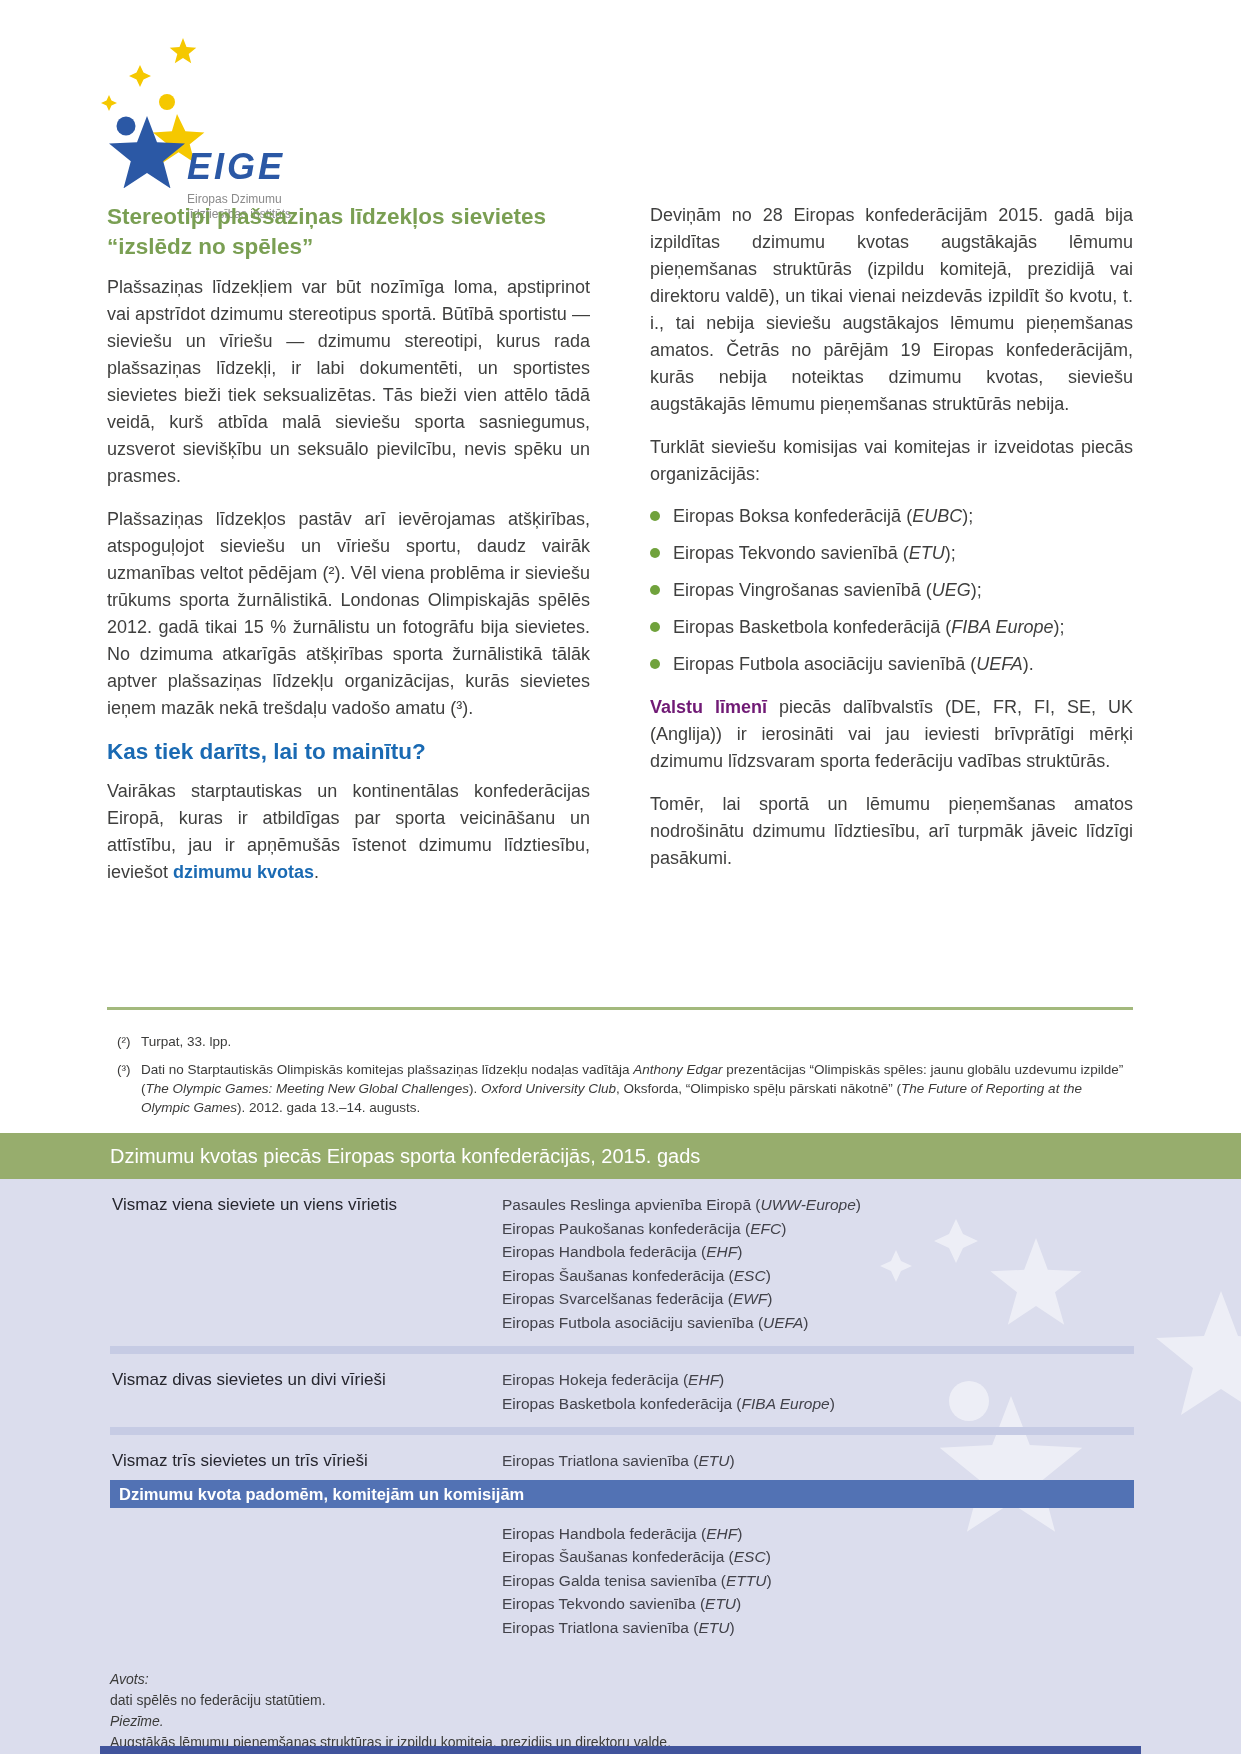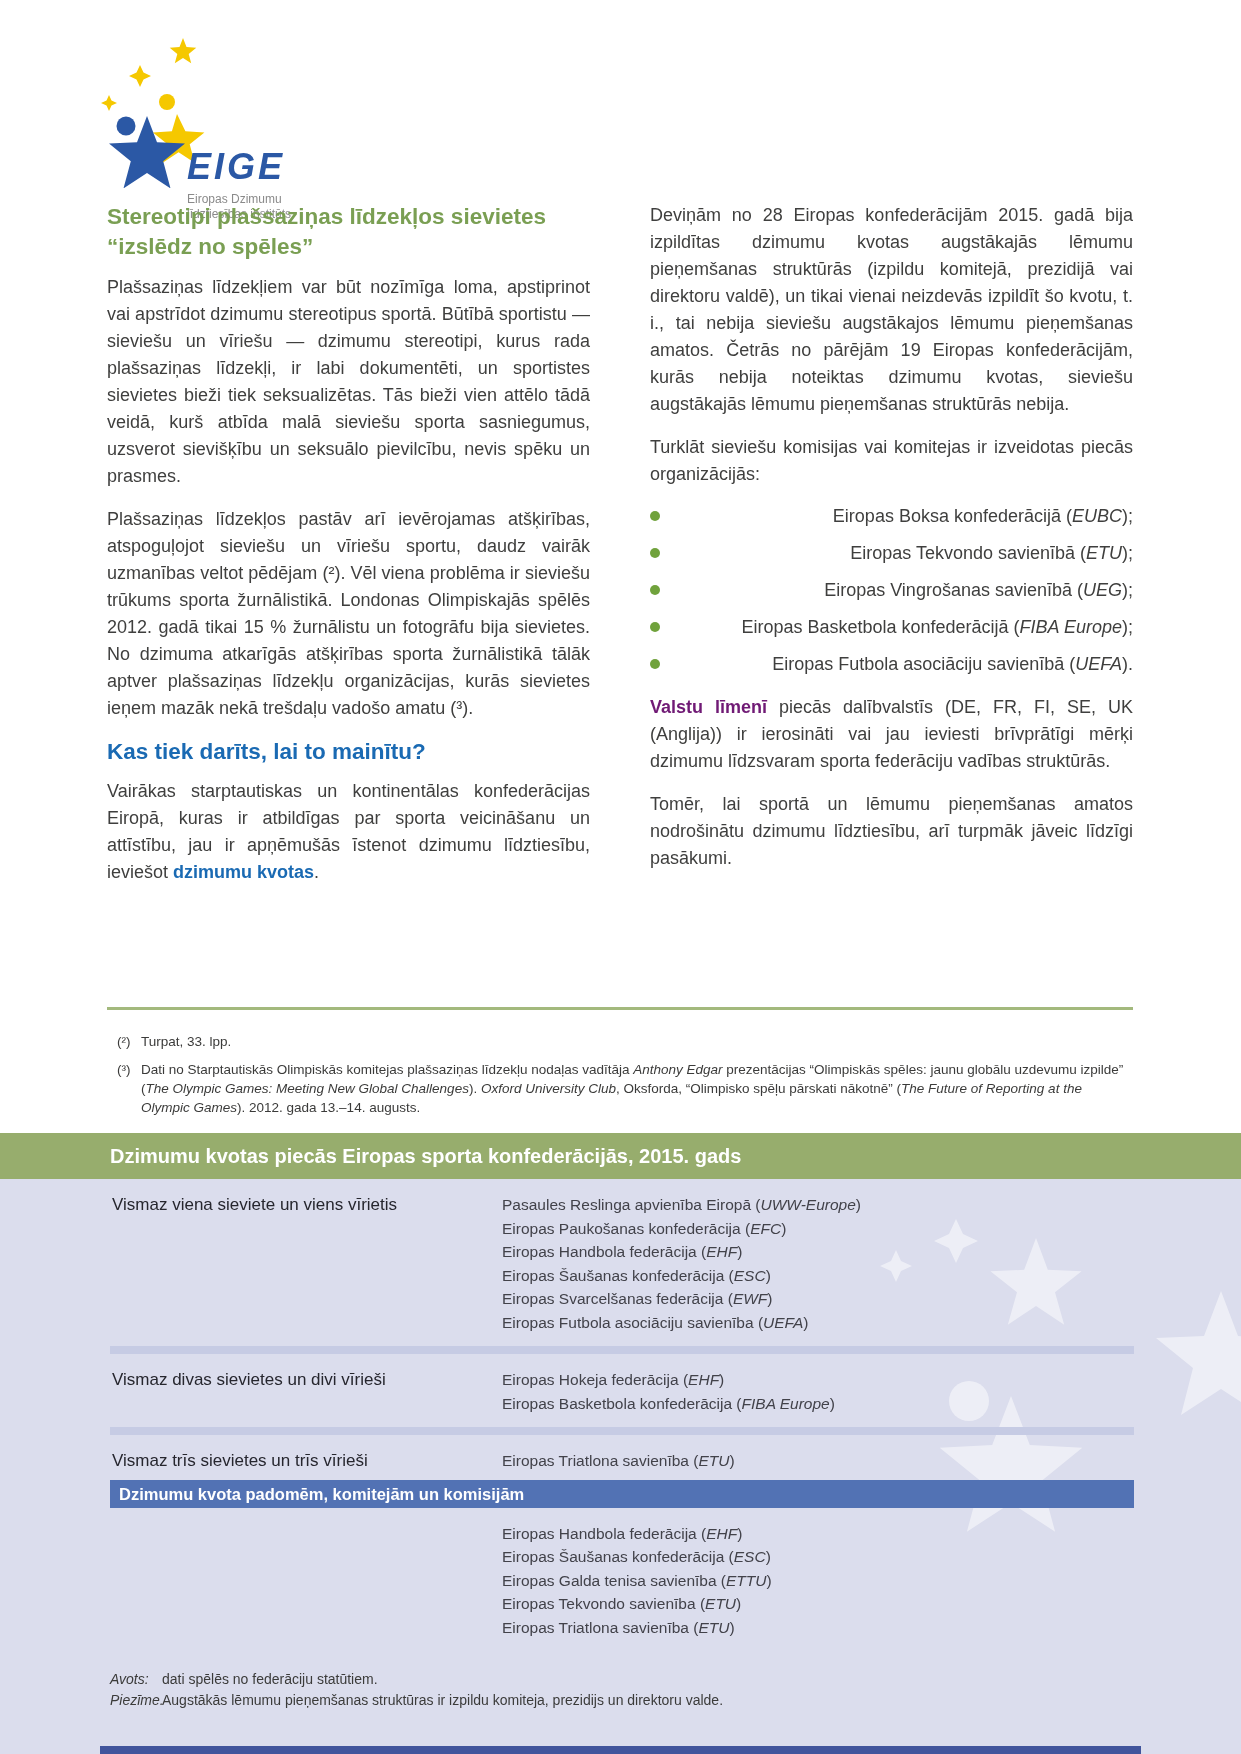--- a/index.html
+++ b/index.html
@@ -17,43 +17,43 @@
   .logo-sub { margin-top:4px; color:#8a8a8a; font-size:12px; line-height:15px; }
 
   
   .cols { position:absolute; top:202px; left:107px; width:1026px; display:flex; gap:60px; }
   .col { width:491px; }
   h1.h-green { color:#7a9f53; font-size:22.5px; line-height:30px; margin:0 0 12px 0; font-weight:bold; }
   h2.h-blue  { color:#1a6ab3; font-size:22.5px; line-height:28px; margin:16px 0 12px 0; font-weight:bold; }
   p.body { font-size:18px; line-height:27px; text-align:justify; margin:0 0 16px 0; }
   .link-blue { color:#1a6ab3; font-weight:bold; }
   .lead-blue { color:#701a75; font-weight:bold; }
-  ul.bullets { list-style:none; margin:2px 0 18px 0; padding:0;text-align:right; }
+  ul.bullets { list-style:none; margin:2px 0 18px 0; padding:0; }
   ul.bullets li { position:relative; padding-left:23px; margin-bottom:13px; font-size:18px; line-height:24px; }
   ul.bullets li .dot { position:absolute; left:0; top:7px; width:10px; height:10px; border-radius:50%; background:#70a23c; }
 
   
   .rule { position:absolute; top:1007px; left:107px; width:1026px; height:3px; background:#a3b97d; }
   .footnotes { position:absolute; top:1032px; left:117px; width:1016px; font-size:13.5px; line-height:19px; color:#3b3b3a; }
   .fn { display:flex; margin-bottom:9px; }
   .fn-marker { flex:none; width:24px; }
   .fn-text { flex:1; }
 
   
   .table-section { position:absolute; top:1133px; left:0; width:1241px; height:621px; background:#dbdded; }
-  .table-title { background:#97ad6d; color:#ffffff; font-weight:bold; font-size:20px; height:46px; line-height:46px; padding-left:110px; }
+  .table-title { background:#97ad6d; color:#ffffff; font-weight:normal; font-size:20px; height:46px; line-height:46px; padding-left:110px; }
   .table-inner { margin:0 107px 0 110px; position:relative; z-index:2; }
   .band { background:#5272b4; color:#ffffff; font-weight:bold; font-size:16.5px; height:28px; line-height:28px; padding-left:9px; margin-top:7px; }
   .trow { display:flex; padding-top:14px; }
   .tlabel { flex:none; width:390px; font-size:17px; color:#26262e; padding-left:2px; line-height:23px; }
   .tvalues { flex:1; font-size:15.5px; color:#42424a; }
   .org-line { line-height:23.5px; }
   .sep { height:8px; background:#c6cbe4; margin-top:12px; }
   .notes { margin-top:30px; font-size:14px; line-height:21px; color:#3b3b3a; }
-  .note-row { display:flex; }
+  .note-row { display:flex;flex-direction:column; }
   .note-label { flex:none; width:52px; font-style:italic; }
 
   
   .watermark { position:absolute; top:78px; right:0; z-index:1; }
   .footer-rule { position:absolute; bottom:0; left:100px; width:1041px; height:8px; background:#41549c; z-index:3; }
 </style>
 </head>
 <body>
 
 <div class="page">

